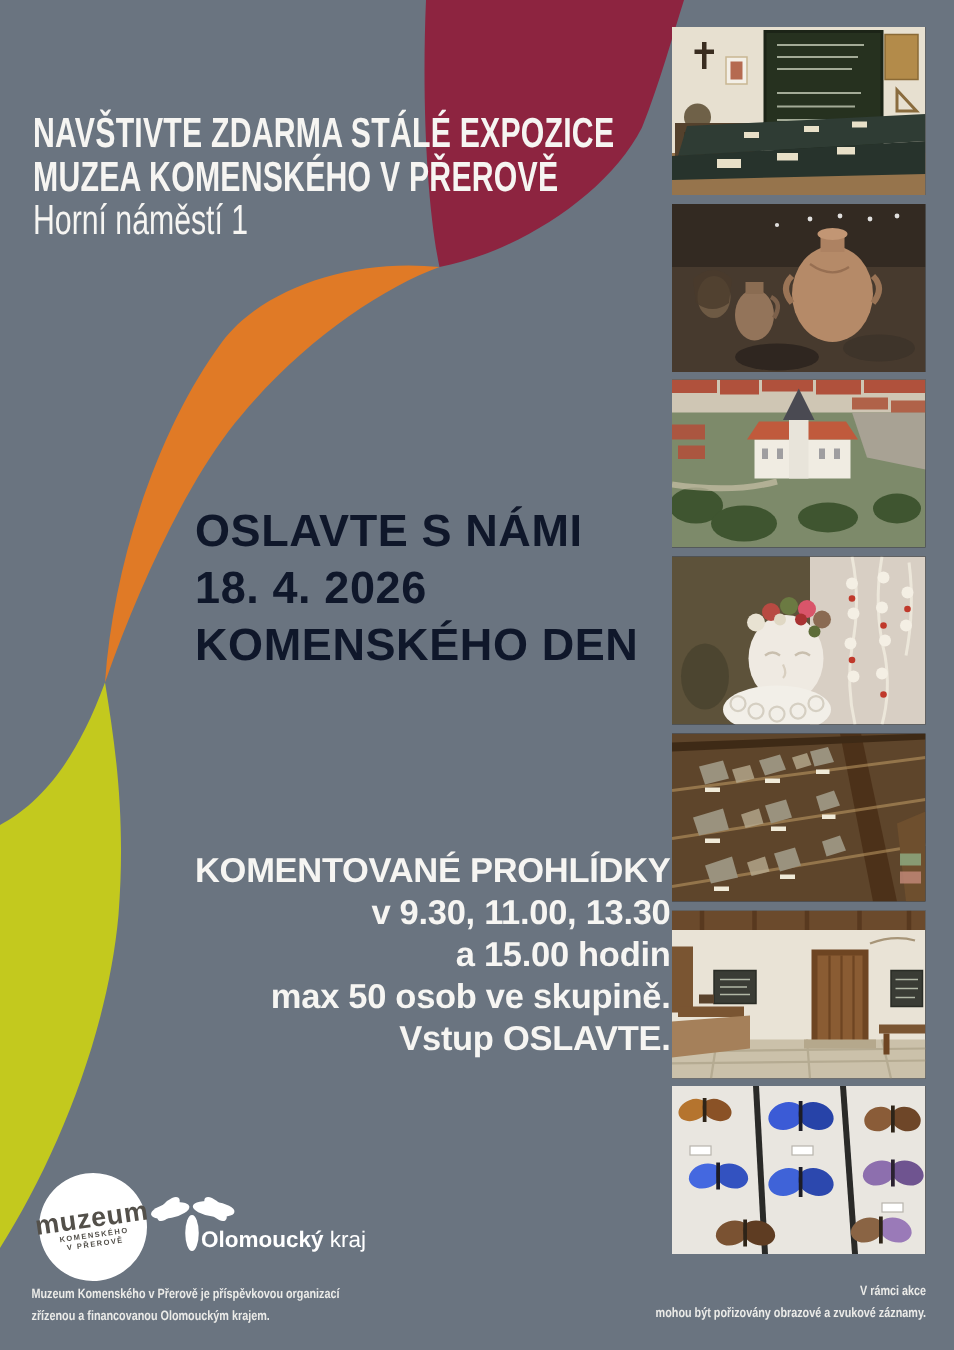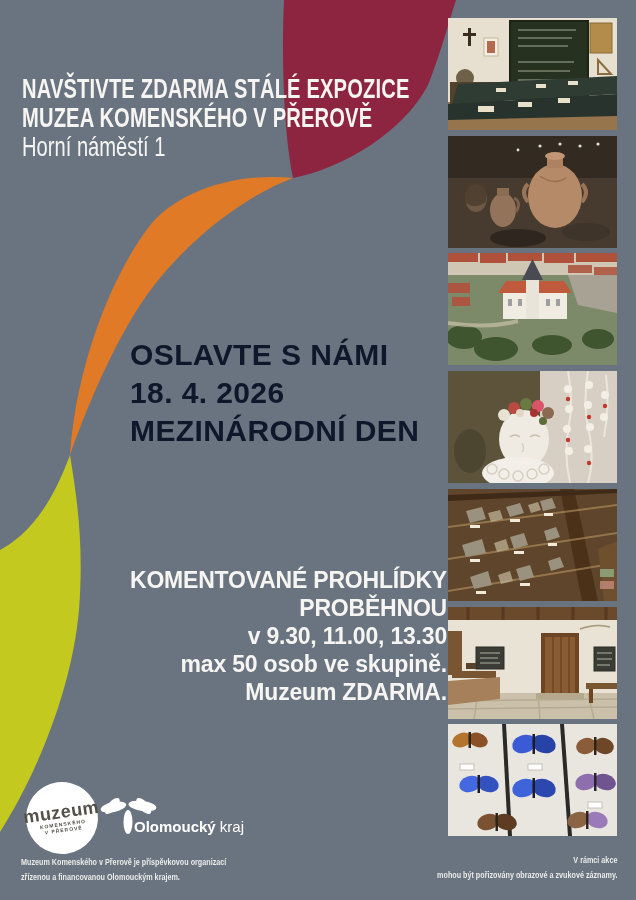--- a/index.html
+++ b/index.html
@@ -64,29 +64,29 @@
 
   <div class="header-block">
     <div class="big">NAVŠTIVTE ZDARMA STÁLÉ EXPOZICE</div>
     <div class="big">MUZEA KOMENSKÉHO V PŘEROVĚ</div>
     <div class="sub">Horní náměstí 1</div>
   </div>
 
   <div class="event-block">
     <div>OSLAVTE S NÁMI</div>
     <div>18. 4. 2026</div>
-    <div>MEZINÁRODNÍ DEN</div>
+    <div>KOMENSKÉHO DEN</div>
   </div>
 
   <div class="details-block">
     <div>KOMENTOVANÉ PROHLÍDKY</div>
-    <div>PROBĚHNOU</div>
     <div>v 9.30, 11.00, 13.30</div>
+    <div>a 15.00 hodin</div>
     <div>max 50 osob ve skupině.</div>
-    <div>Muzeum ZDARMA.</div>
+    <div>Vstup OSLAVTE.</div>
   </div>
 
   <div class="photo" style="top:18px" aria-label="Historic classroom exhibit with blackboard, crucifix and globe">
     <svg viewBox="0 0 169 112" width="169" height="112">
       <rect width="169" height="112" fill="#e7e0d0"></rect>
       <rect x="0" y="84" width="169" height="28" fill="#96744c"></rect>
       <rect x="62" y="3" width="78" height="78" fill="#26311f" stroke="#1c2417" stroke-width="2"></rect>
       <g stroke="#cdd4c0" stroke-width="1.2" opacity="0.75">
         <line x1="70" y1="12" x2="128" y2="12"></line>
           <line x1="70" y1="20" x2="124" y2="20"></line>

